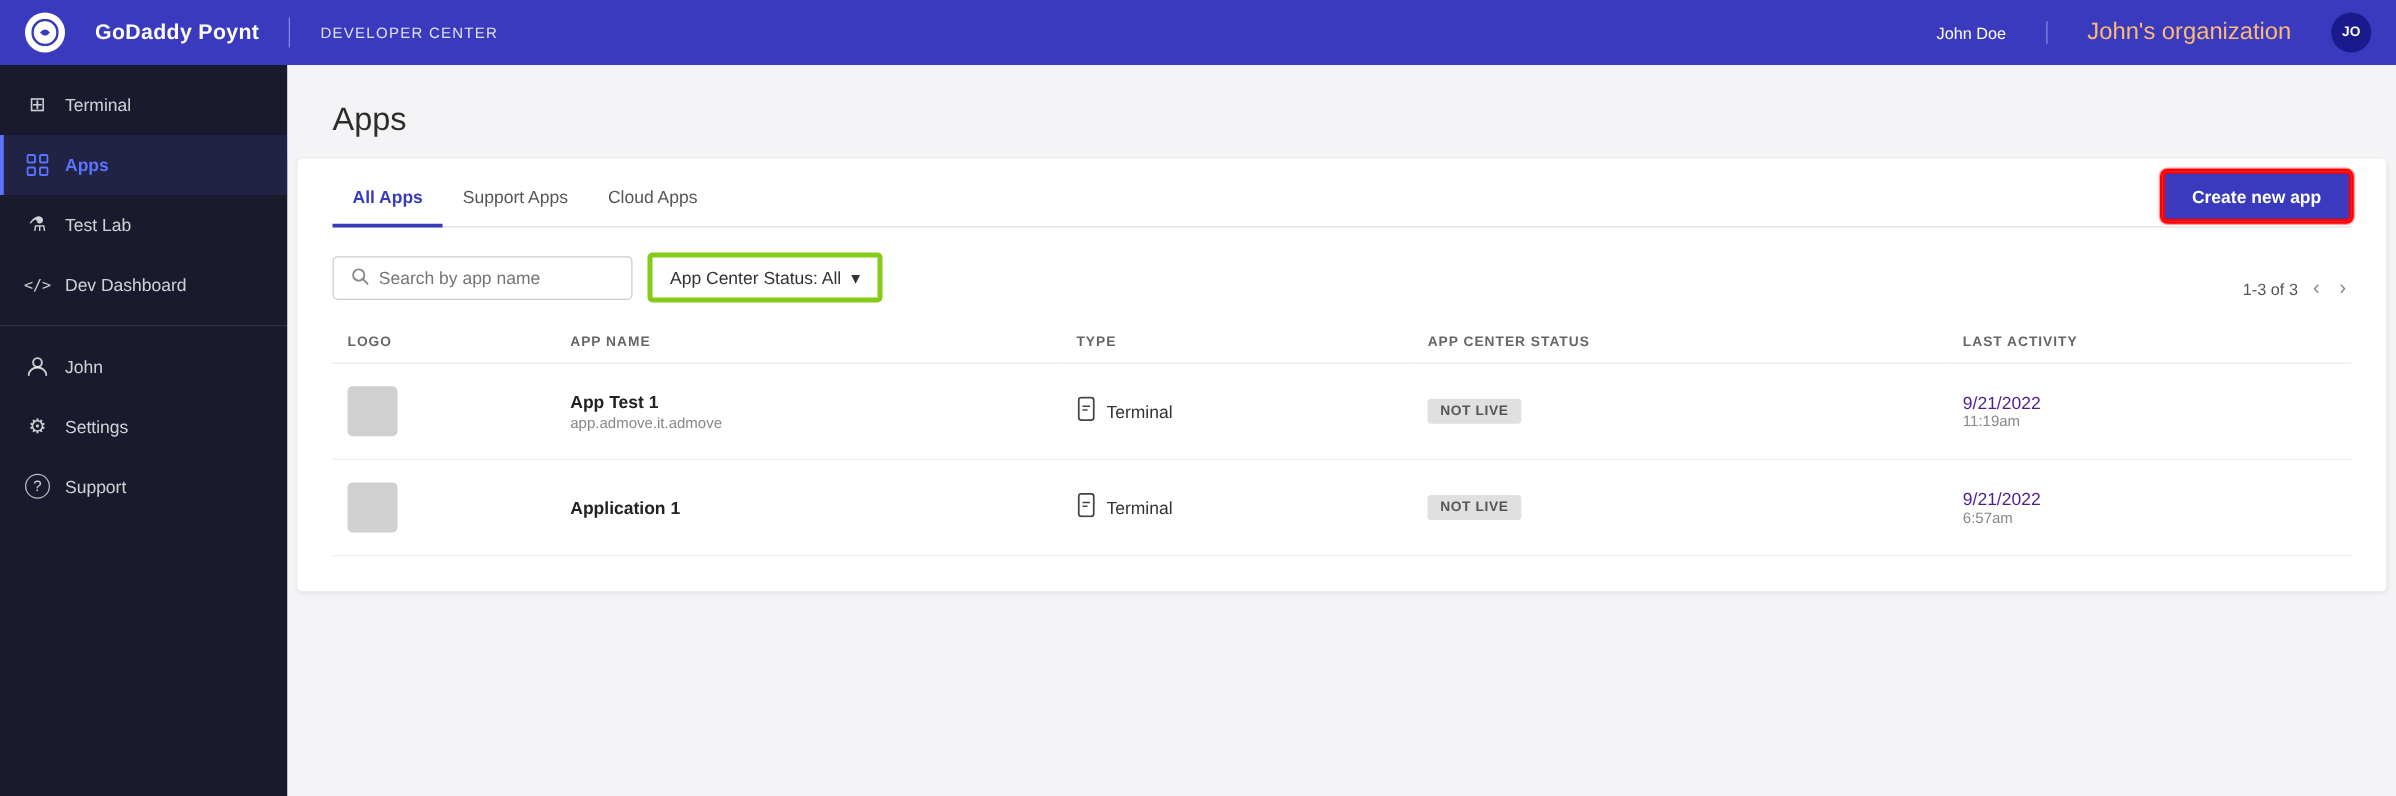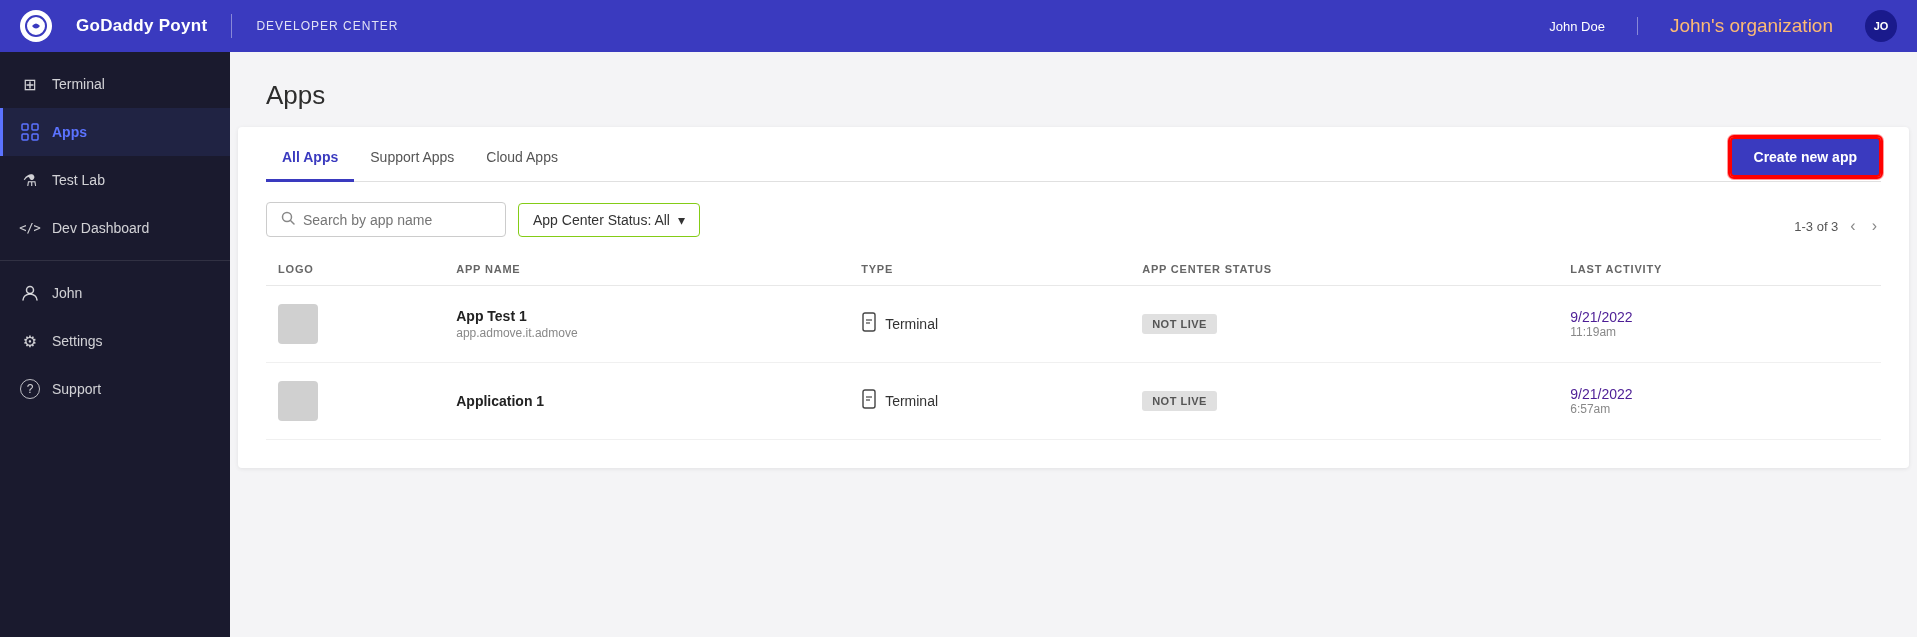--- a/index.html
+++ b/index.html
@@ -247,21 +247,21 @@
       width: 100%;
       background: transparent;
     }
     .search-icon-svg {
       color: #888;
       font-size: 14px;
     }
     .status-dropdown {
       display: flex;
       align-items: center;
-      border: 1px solid #84cc16;
+      border: 4px solid #84cc16;
       border-radius: 4px;
       padding: 8px 14px;
       gap: 8px;
       background: white;
       font-size: 14px;
       color: #333;
       cursor: pointer;
       min-width: 180px;
       justify-content: space-between;
     }

